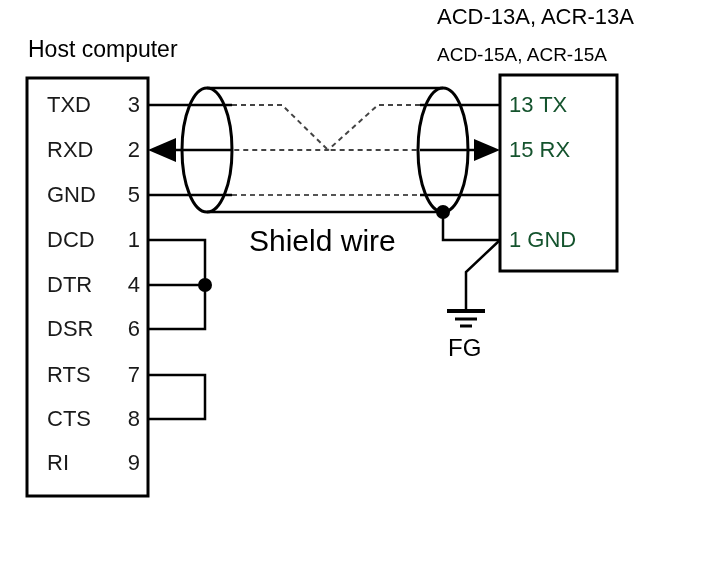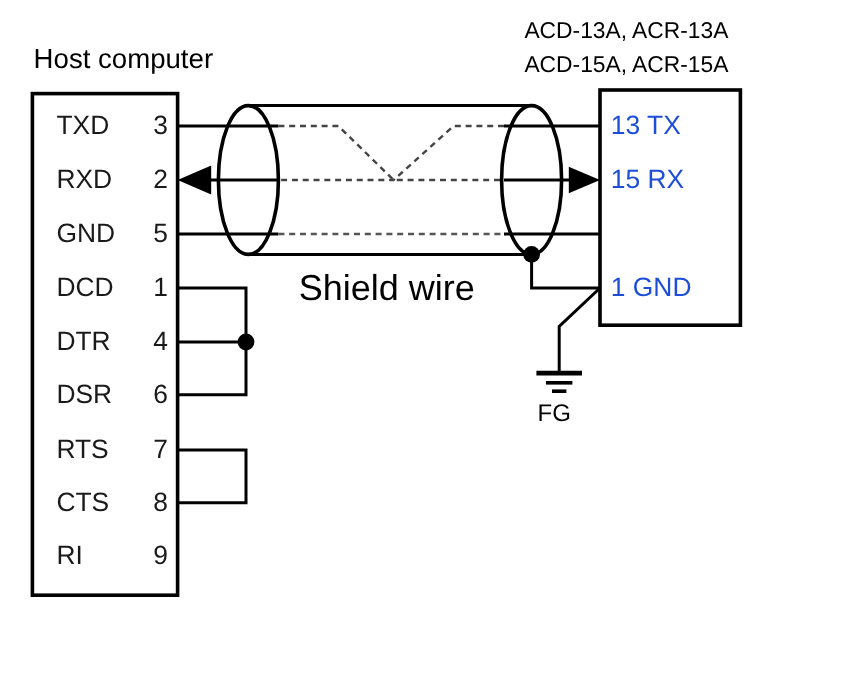--- a/index.html
+++ b/index.html
@@ -22,24 +22,24 @@
     width: 711px;
     height: 563px;
   }
   .lbl {
     position: absolute;
     color: #000000;
     white-space: nowrap;
     font-family: "Liberation Sans", sans-serif;
   }
   .host-title   { left: 28px;  top: 36px;  font-size: 23px; text-align: right; }
-  .dev-title-1  { left: 437px; top: 16px;   font-size: 19px; }
+  .dev-title-1  { left: 437px; top: 4px;   font-size: 22px; }
   .dev-title-2  { left: 437px; top: 44px;  font-size: 19px; }
   .shield-label { left: 249px; top: 224px; font-size: 30px; }
-  .fg-label     { left: 448px; top: 334px; font-size: 20px; }
+  .fg-label     { left: 448px; top: 334px; font-size: 24px; }
   .fig-caption  { left: 283px; top: 506px; font-size: 25px; }
 
   .sig-name {
     position: absolute;
     left: 47px;
     font-size: 22px;
     color: #1a1a1a;
     transform: translateY(-50%);
   }
   .pin-num {
@@ -48,21 +48,21 @@
     text-align: right;
     left: 100px;
     font-size: 22px;
     color: #1a1a1a;
     transform: translateY(-50%);
   }
   .dev-pin {
     position: absolute;
     left: 509px;
     font-size: 22px;
-    color: #1d4ed8;
+    color: #14532d;
     transform: translateY(-50%);
   }
 </style>
 </head>
 <body>
 
 <div id="canvas">
 
   <svg id="diagram-svg" viewBox="0 0 711 563">
 

